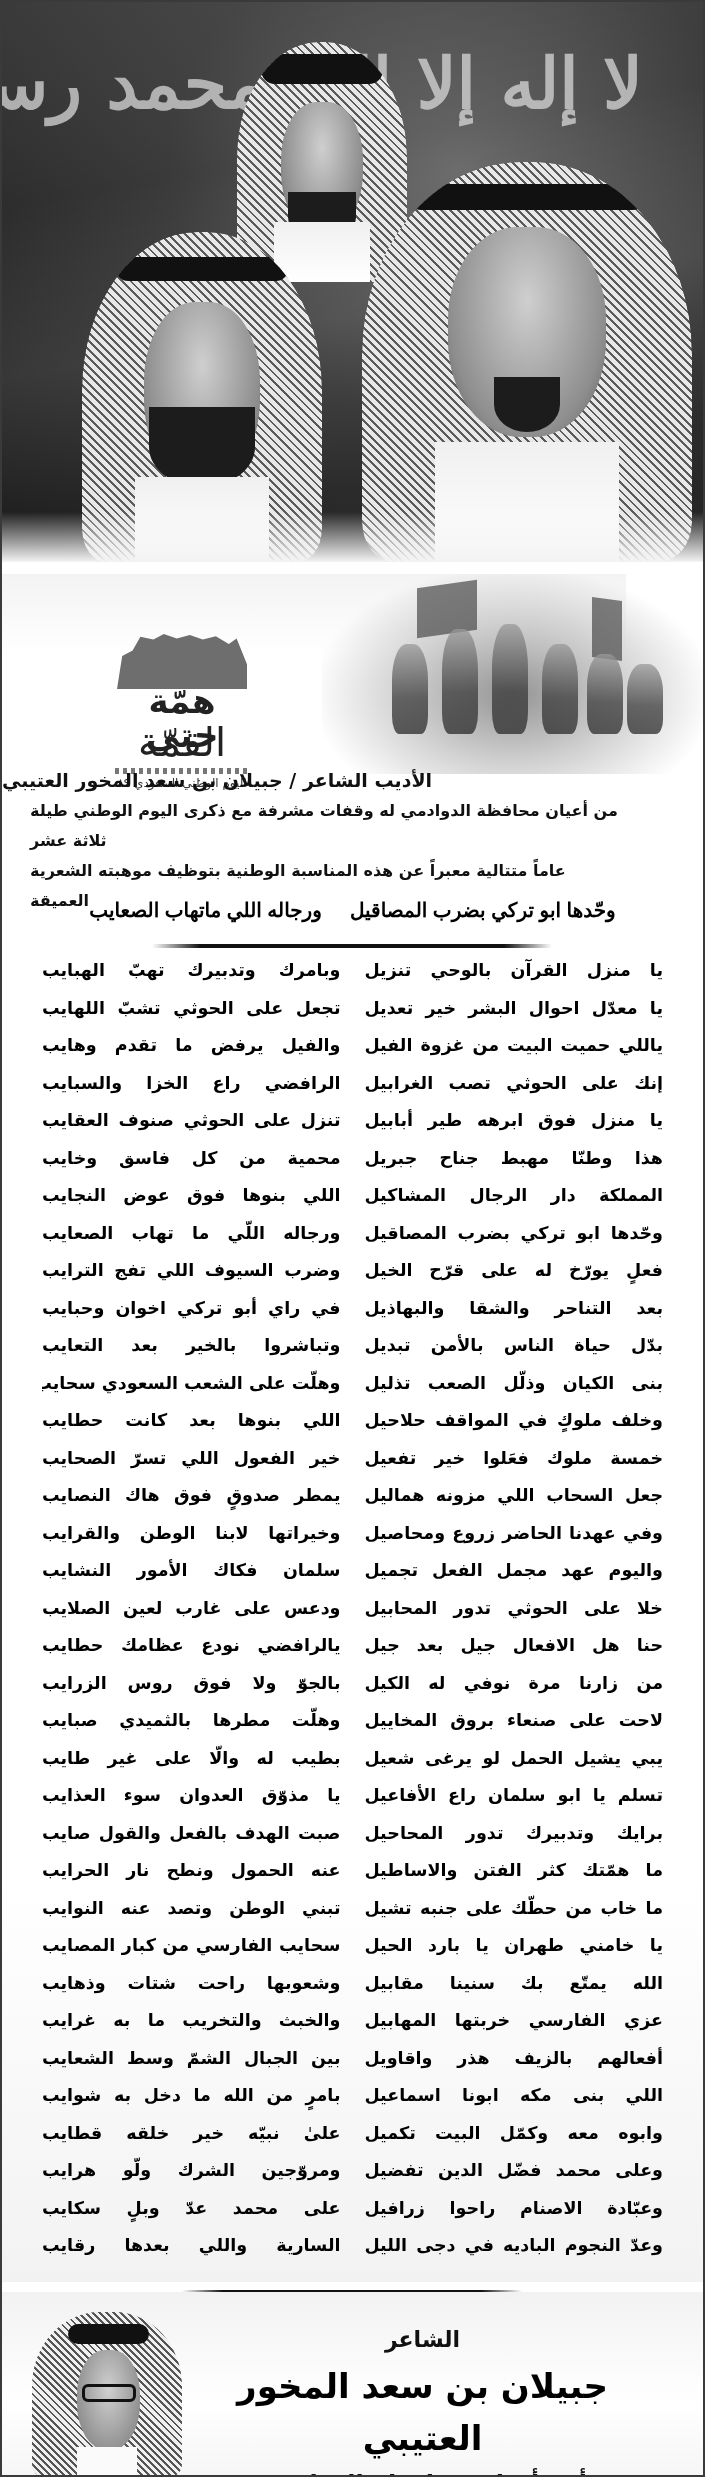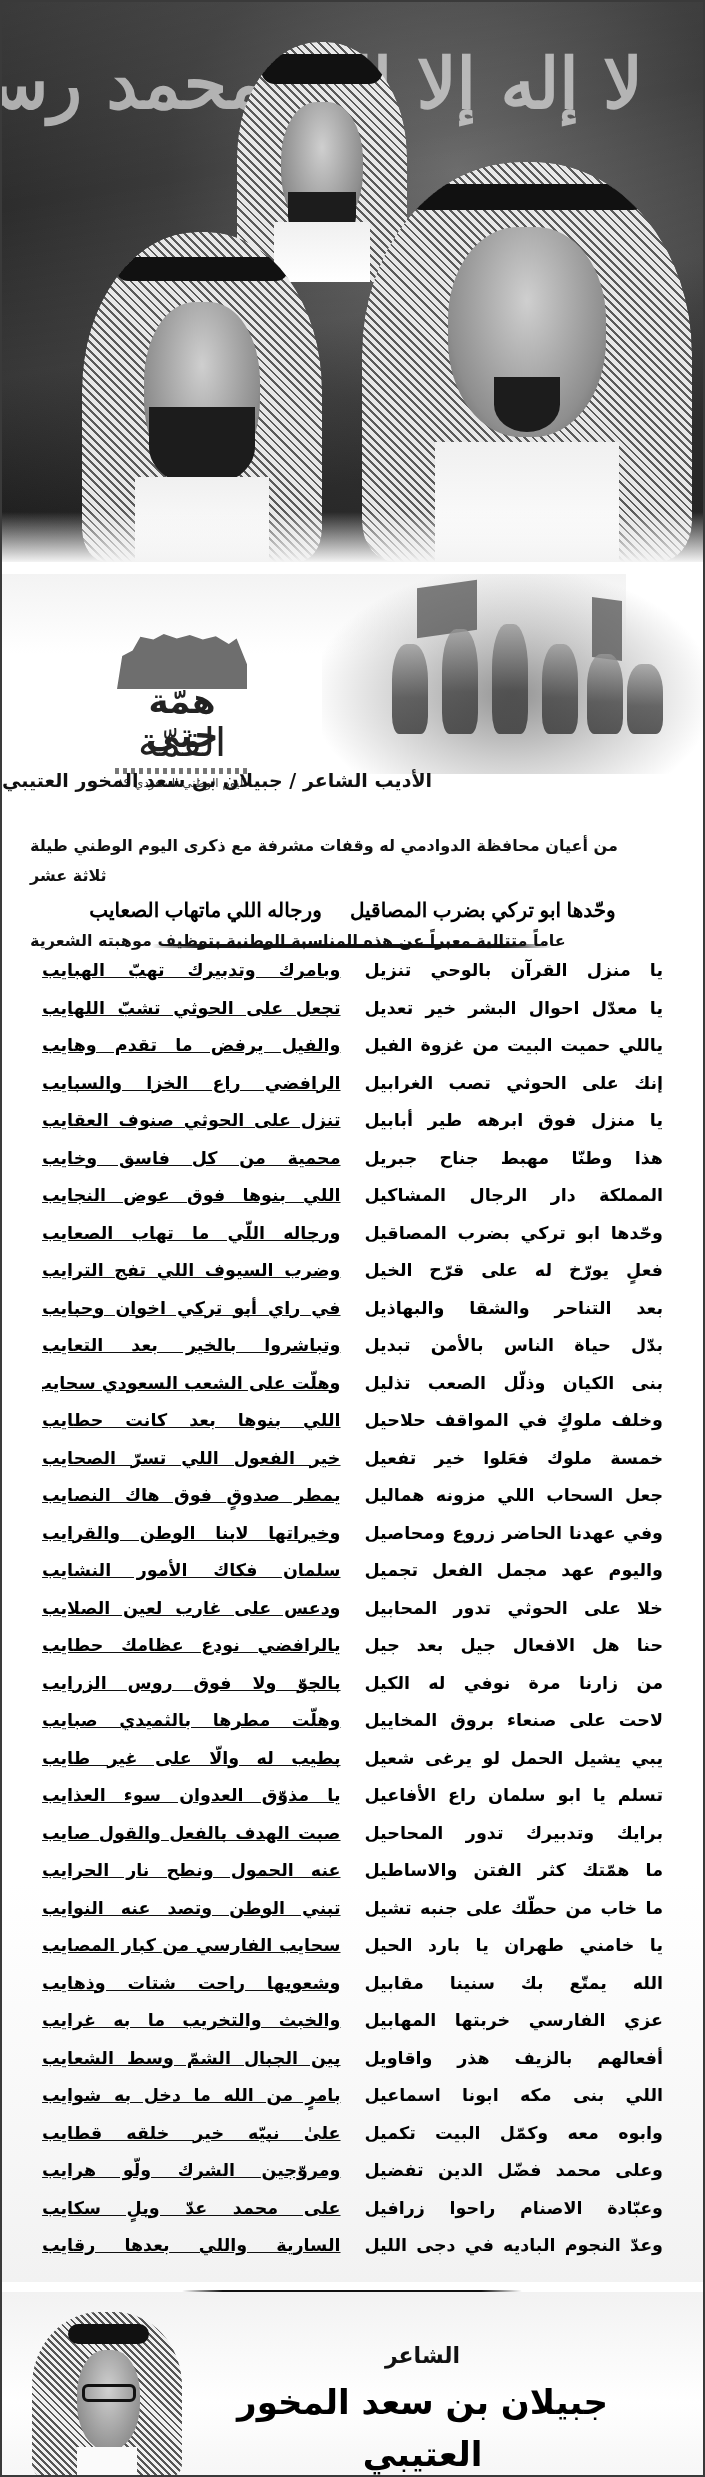--- a/index.html
+++ b/index.html
@@ -197,21 +197,20 @@
       line-height: 32px;
       color: #111;
     }
     .intro .desc {
       font-family: "DejaVu Sans", sans-serif;
       font-weight: bold;
       font-size: 16px;
       line-height: 30px;
       color: #111;
       padding: 0 28px;
-      margin-top: 35px;
     }
     .opening {
       position: absolute;
       left: 0; top: 890px;
       width: 701px;
       text-align: center;
       direction: rtl;
       font-family: Liberation Sans, sans-serif;
       font-weight: bold;
       font-size: 20px;
@@ -239,21 +238,21 @@
       display: flex;
       direction: rtl;
       padding: 0 30px;
     }
     .poem-col {
       width: 50%;
       display: flex;
       flex-direction: column;
     }
     .poem-col.right { padding-left: 12px; padding-right: 10px; }
-    .poem-col.left { padding-right: 12px; padding-left: 10px; text-decoration: underline; }
+    .poem-col.left { padding-right: 12px; padding-left: 10px; }
     .verse {
       font-family: "DejaVu Sans", sans-serif;
       font-weight: bold;
       font-size: 17.5px;
       line-height: 37.5px;
       height: 37.5px;
       color: #000;
       text-align: justify;
       text-align-last: justify;
       white-space: nowrap;
@@ -271,21 +270,21 @@
     .sig-text {
       position: absolute;
       left: 180px; right: 40px; top: 0;
       text-align: center;
     }
     .sig-label {
       font-family: "DejaVu Sans", sans-serif;
       font-weight: bold;
       font-size: 22px;
       line-height: 40px;
-      margin-top: 44px;
+      margin-top: 28px;
       color: #111;
     }
     .sig-name {
       font-family: "DejaVu Sans", sans-serif;
       font-weight: bold;
       font-size: 34px;
       line-height: 52px;
       color: #000;
       letter-spacing: -0.5px;
     }

